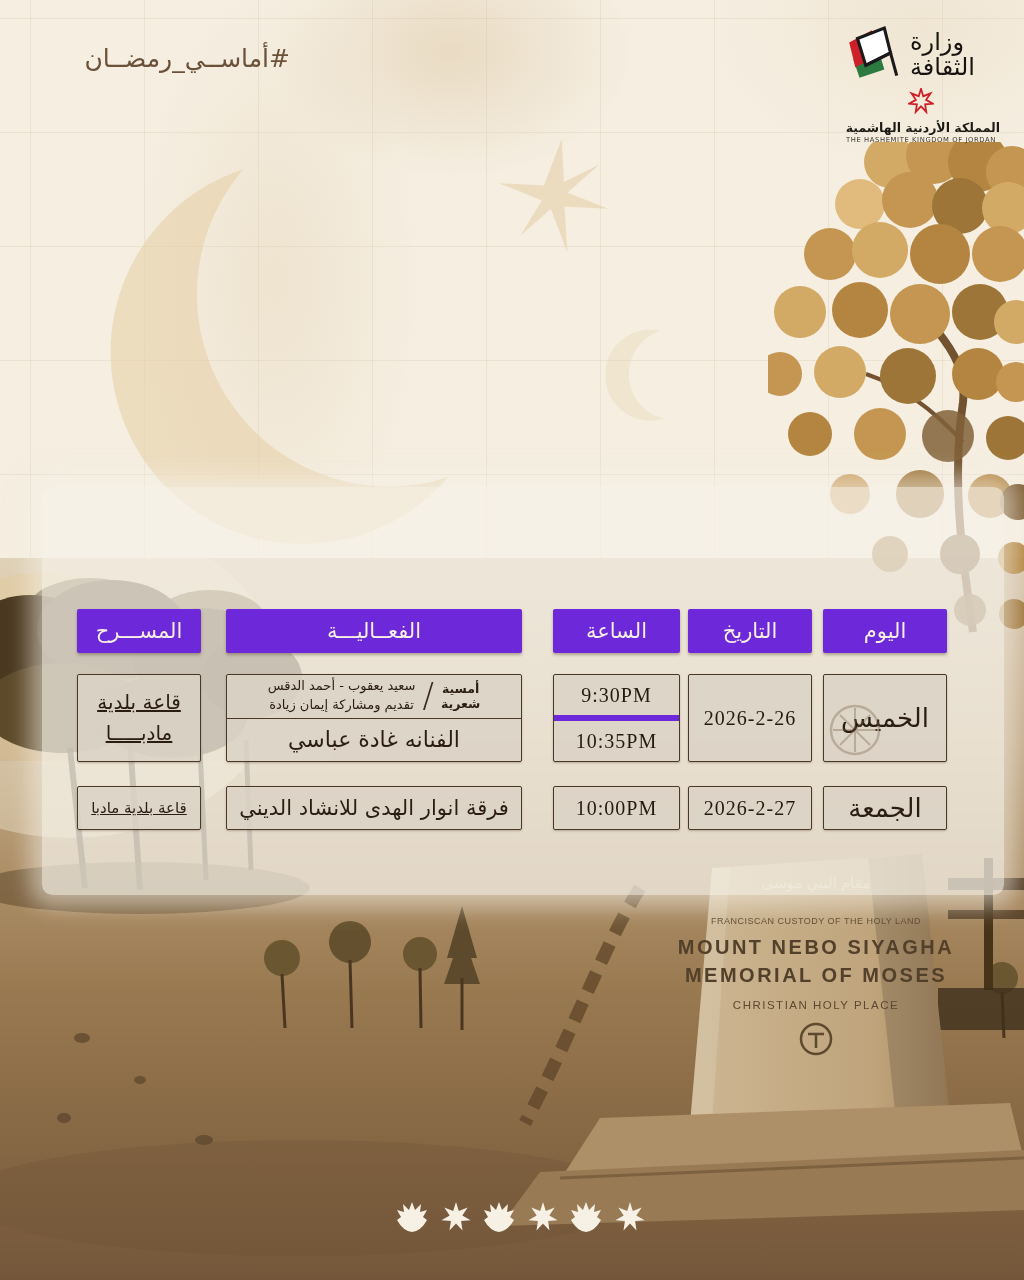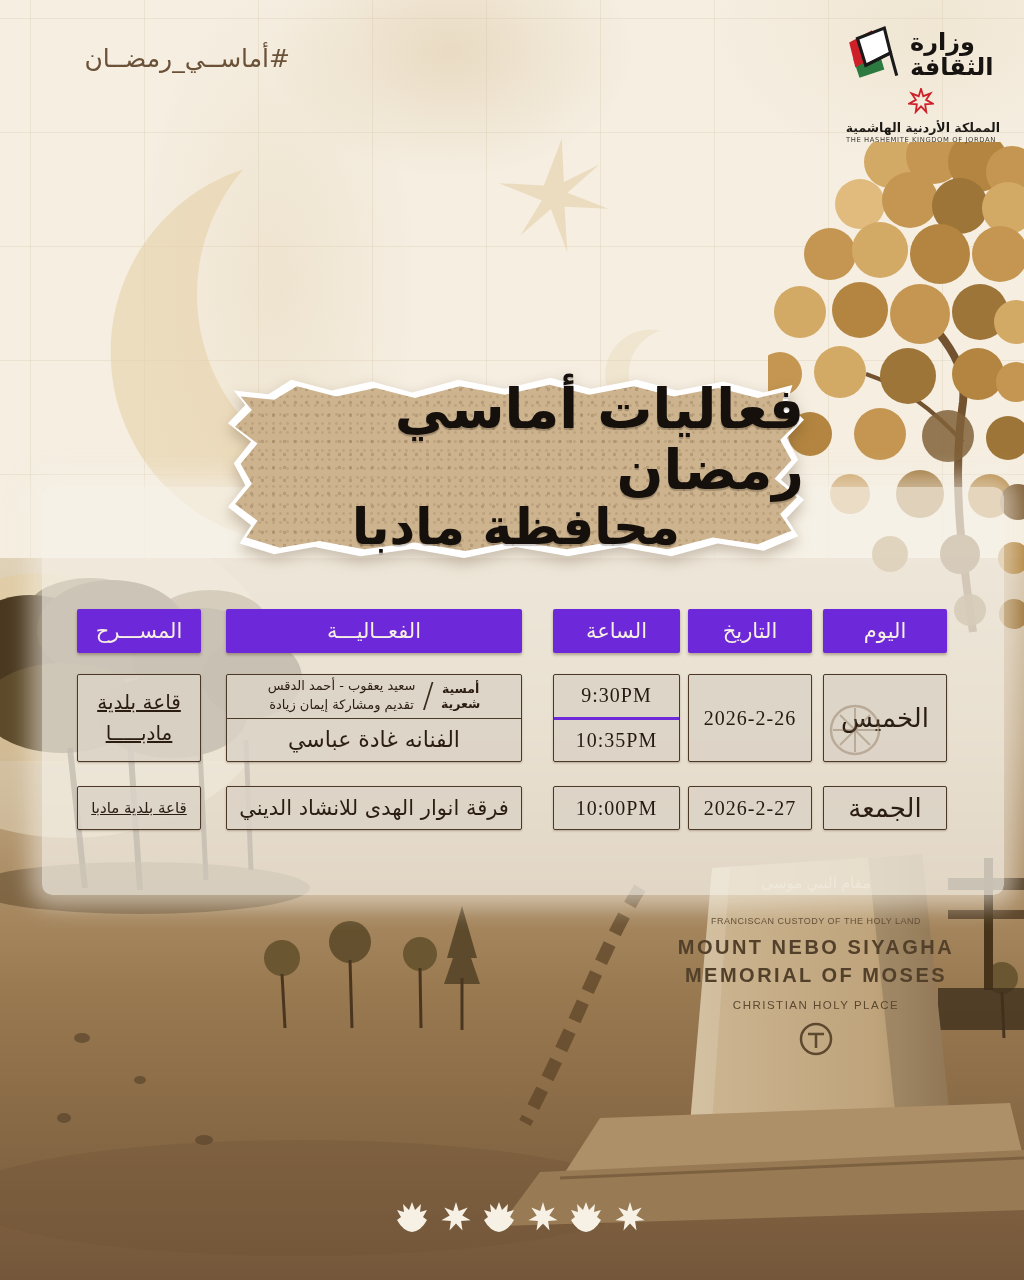--- a/index.html
+++ b/index.html
@@ -24,21 +24,21 @@
   .moon2{position:absolute;left:596px;top:318px;width:120px;height:120px;opacity:.3;transform:rotate(28deg);}
   .sparkle{position:absolute;left:498px;top:138px;width:112px;height:112px;opacity:.55;transform:rotate(8deg);}
 
   
   .hashtag{position:absolute;left:30px;top:44px;width:260px;direction:rtl;text-align:right;
     font-size:25px;color:#6a5138;letter-spacing:1px;}
 
   
   .logo{position:absolute;left:842px;top:24px;width:158px;text-align:center;}
   .logo-top{display:flex;flex-direction:row;align-items:center;justify-content:flex-end;gap:4px;direction:rtl;}
-  .logo-name{font-weight:bold;color:#171310;font-size:24px;line-height:1.05;text-align:left;}
+  .logo-name{font-weight:normal;color:#171310;font-size:24px;line-height:1.05;text-align:left;}
   .logo-star{margin:2px auto 0;}
   .logo-king-ar{font-size:12.5px;font-weight:bold;color:#1d1a16;margin-top:2px;direction:rtl;text-align:right;}
   .logo-king-en{font-size:6.8px;letter-spacing:.6px;color:#3c382f;margin-top:1px;white-space:nowrap;}
 
   
   .photo{position:absolute;left:0;top:558px;width:1024px;height:722px;}
   .gold-tree{position:absolute;left:768px;top:142px;width:256px;height:505px;}
 
   
   .panel{position:absolute;left:42px;top:487px;width:962px;height:408px;
@@ -78,21 +78,21 @@
   .serif-num{font-family:"Liberation Serif",serif;font-size:20px;letter-spacing:1px;color:#241a10;direction:ltr;}
   .event-stack{flex-direction:column;align-items:stretch;padding:0;}
   .ev-top{height:43px;border-bottom:1px solid #4c3826;display:flex;direction:rtl;
     align-items:center;justify-content:center;gap:7px;}
   .ev-label{display:flex;flex-direction:column;text-align:center;font-size:12.5px;line-height:1.25;font-weight:bold;}
   .ev-slash{font-size:34px;font-weight:300;color:#3a2b1c;transform:translateY(-1px);}
   .ev-names{display:flex;flex-direction:column;text-align:center;font-size:13px;line-height:1.45;}
   .ev-main{height:43px;display:flex;align-items:center;justify-content:center;font-size:22px;}
   .time-split{flex-direction:column;align-items:stretch;padding:0;}
   .t-half{height:50%;display:flex;align-items:center;justify-content:center;}
-  .t-top{border-bottom:3px solid #6d28d9;}
+  .t-top{border-bottom:6px solid #6d28d9;}
   .day-emblem{position:absolute;left:4px;bottom:4px;opacity:.35;}
 
   
   .stars{position:absolute;left:396px;top:1200px;width:250px;display:flex;gap:10px;
     align-items:center;justify-content:space-between;}
 </style>
 </head>
 <body>
 
 <div class="poster">
@@ -244,28 +244,20 @@
       <circle cx="122" cy="412" r="18" fill="#9a6f30" opacity=".9"></circle>
         <circle cx="192" cy="412" r="20" fill="#7a5a30"></circle>
       <circle cx="246" cy="416" r="16" fill="#b08038"></circle>
       <circle cx="202" cy="468" r="16" fill="#7a5a30" opacity=".9"></circle>
         <circle cx="246" cy="472" r="15" fill="#9a6f30"></circle>
     </g>
   </svg>
 
   <div class="panel"></div>
 
-  <div class="title-box">
-    <div class="title-outer torn"></div>
-    <div class="title-inner torn"></div>
-    <div class="title-text">
-      <div class="title-l1">فعاليات أماسي رمضان</div>
-      <div class="title-l2">محافظة مادبا</div>
-    </div>
-  </div>
 
   <div class="hashtag" dir="rtl">#أماســي_رمضــان</div>
 
   <div class="logo">
     <div class="logo-top">
       <div class="logo-name">
         <div>وزارة</div>
         <div>الثقافة</div>
       </div>
       <svg width="64" height="62" viewBox="0 0 60 60">

